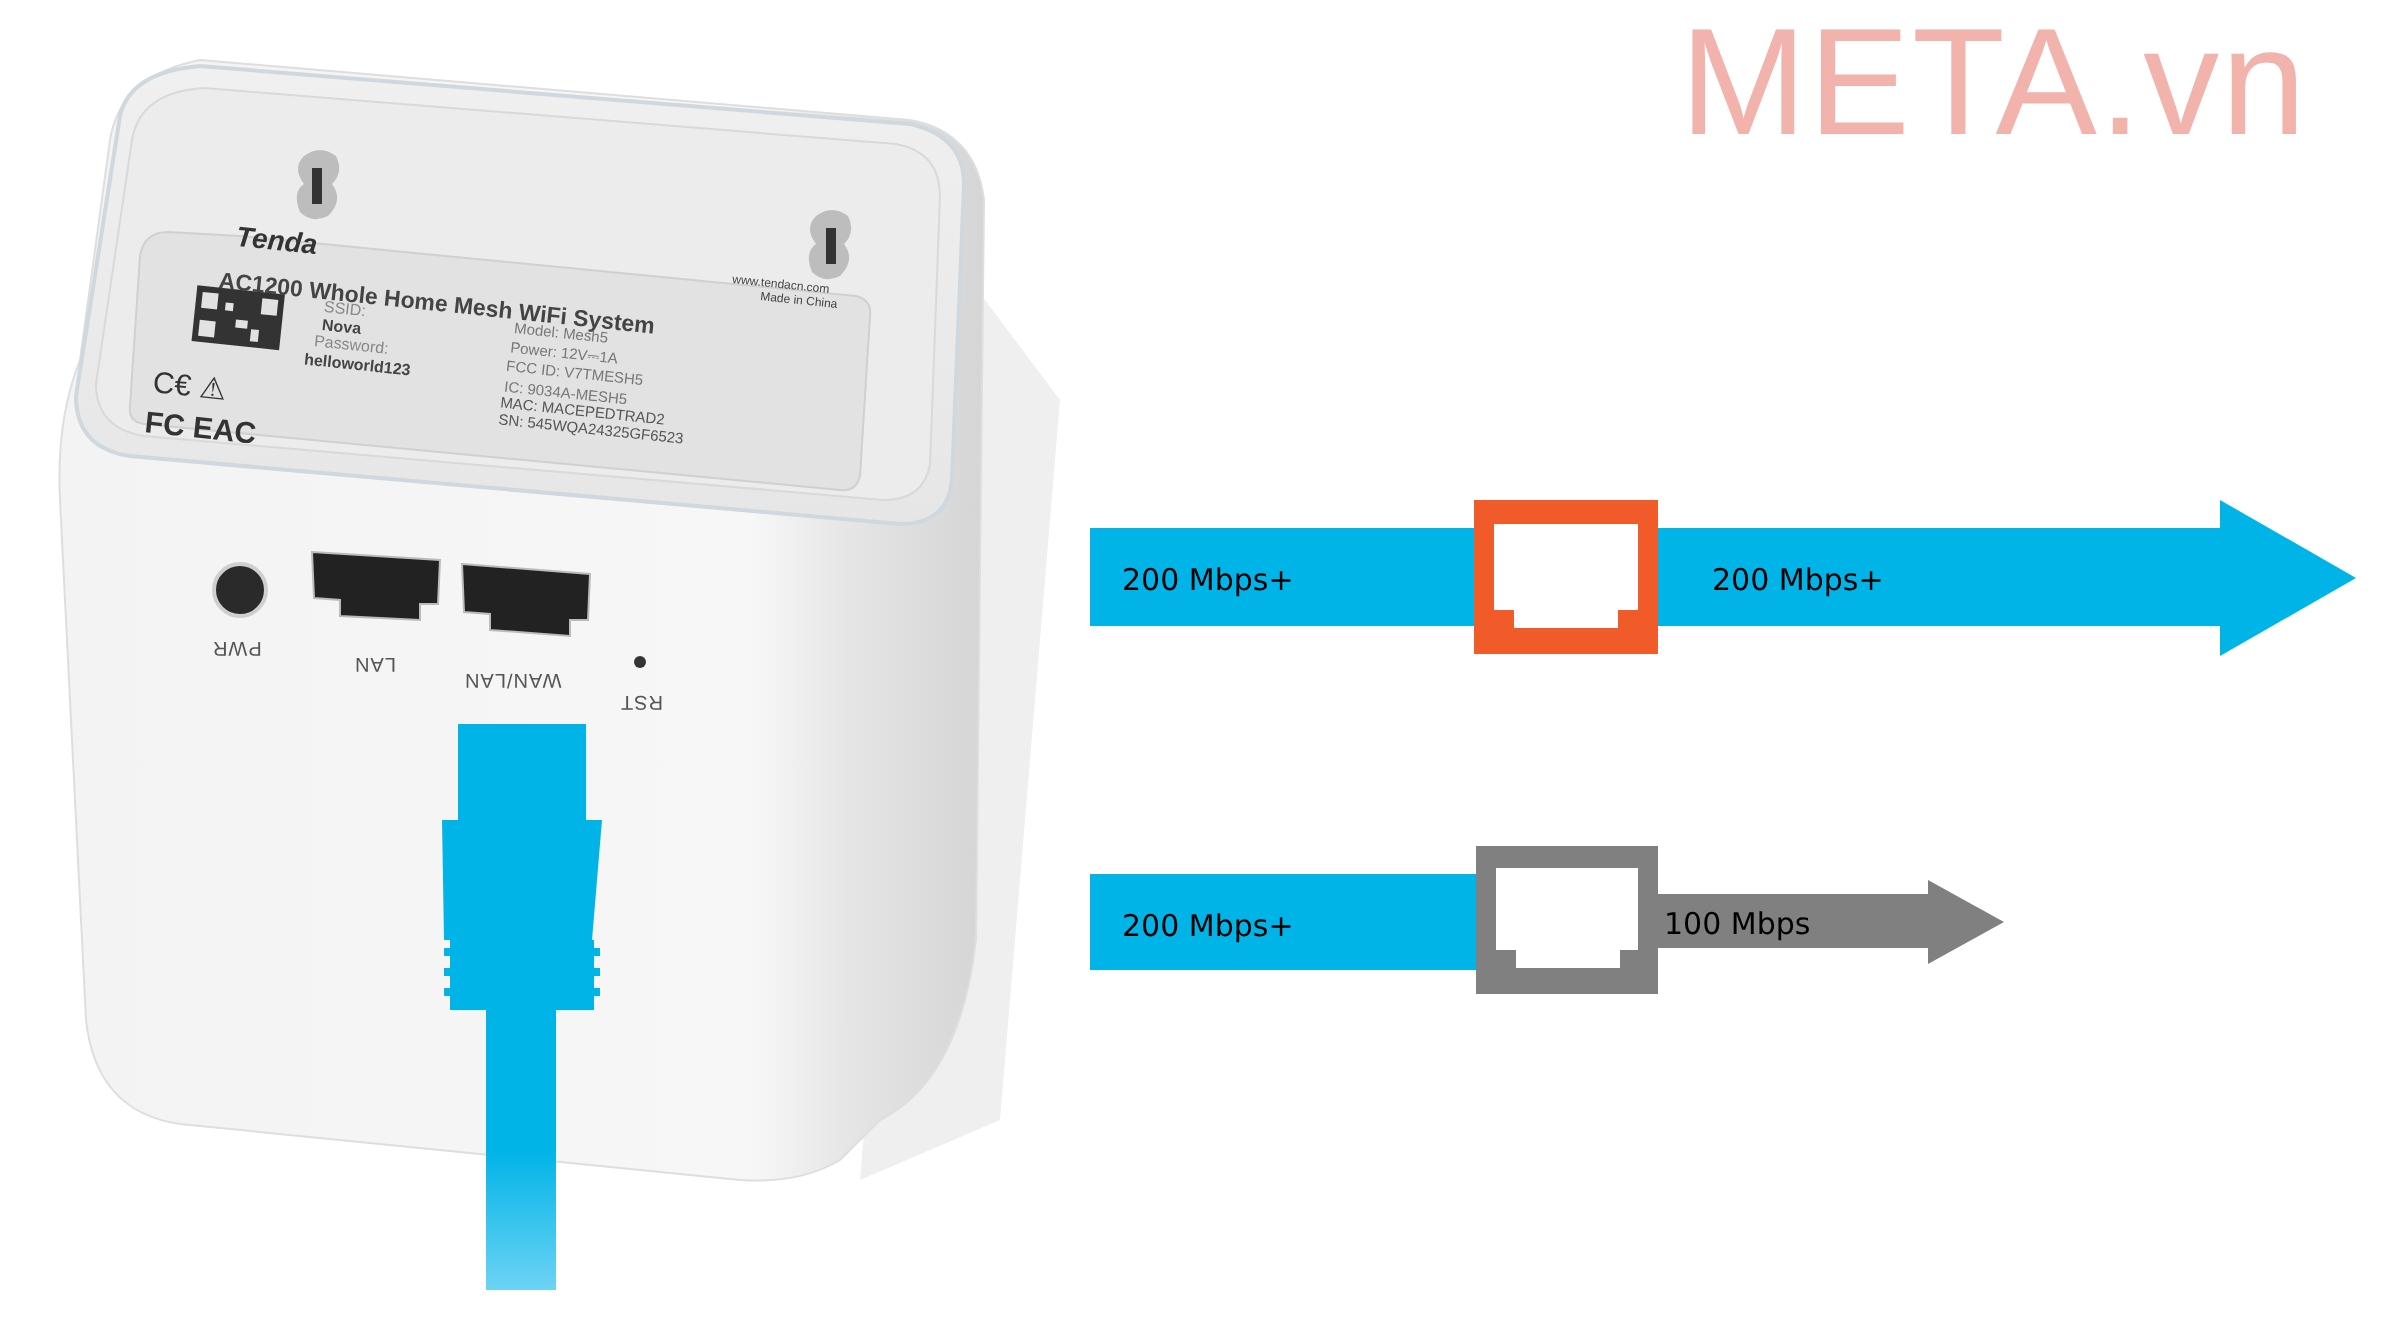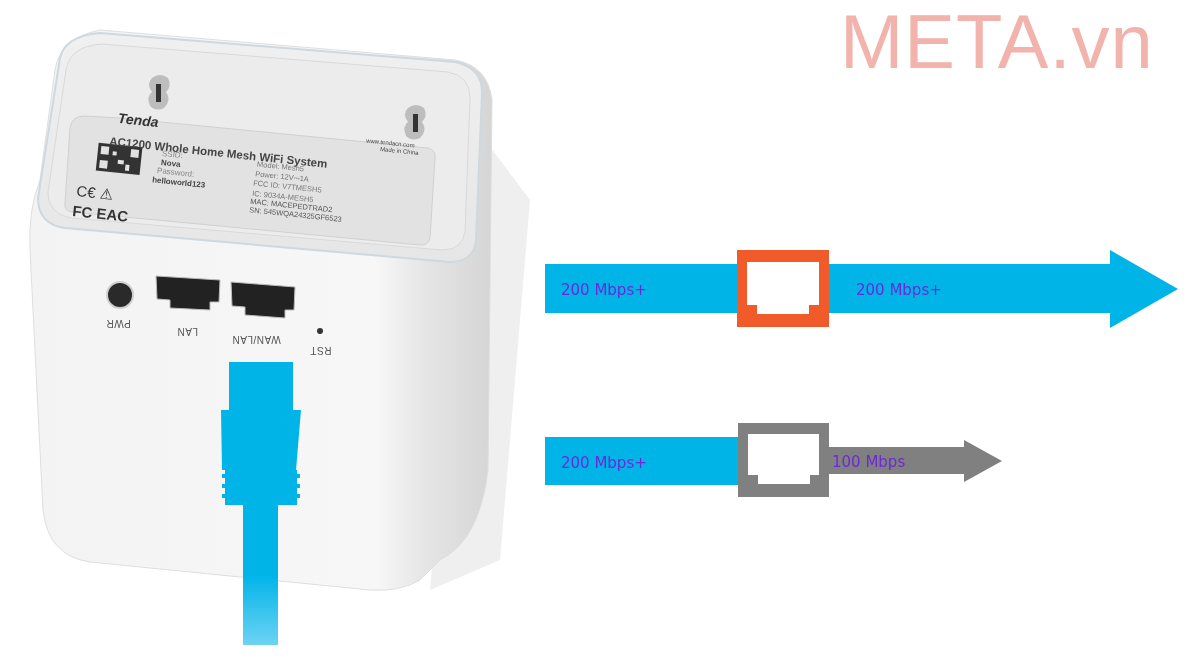--- a/index.html
+++ b/index.html
@@ -1,21 +1,21 @@
 <!DOCTYPE html>
 <html><head>
 <meta charset="utf-8">
 <style>
   html, body { margin:0; padding:0; }
   body { width:1200px; height:661px; background:#ffffff; position:relative; overflow:hidden;
          font-family:"DejaVu Sans", "Liberation Sans", sans-serif; }
   .abs { position:absolute; }
   .watermark { left:840px; top:2px; font-family:"Liberation Sans", sans-serif; font-weight:normal;
                font-size:76px; letter-spacing:1px; color:#f2b3ad; line-height:80px; }
-  .speed { color:#6d28d9; font-size:15px; line-height:20px; white-space:nowrap; }
+  .speed { color:#000000; font-size:15px; line-height:20px; white-space:nowrap; }
   .port-label { color:#555; font-size:10px; font-family:"Liberation Sans", sans-serif; transform:rotate(180deg); letter-spacing:0.5px; }
   .label-text { font-family:"Liberation Sans", sans-serif; color:#444; white-space:nowrap; }
 </style>
 </head>
 <body>
 
 <div class="abs watermark">META.vn</div>
 
 <svg class="abs" style="left:0;top:0" width="560" height="661">
   <defs>

